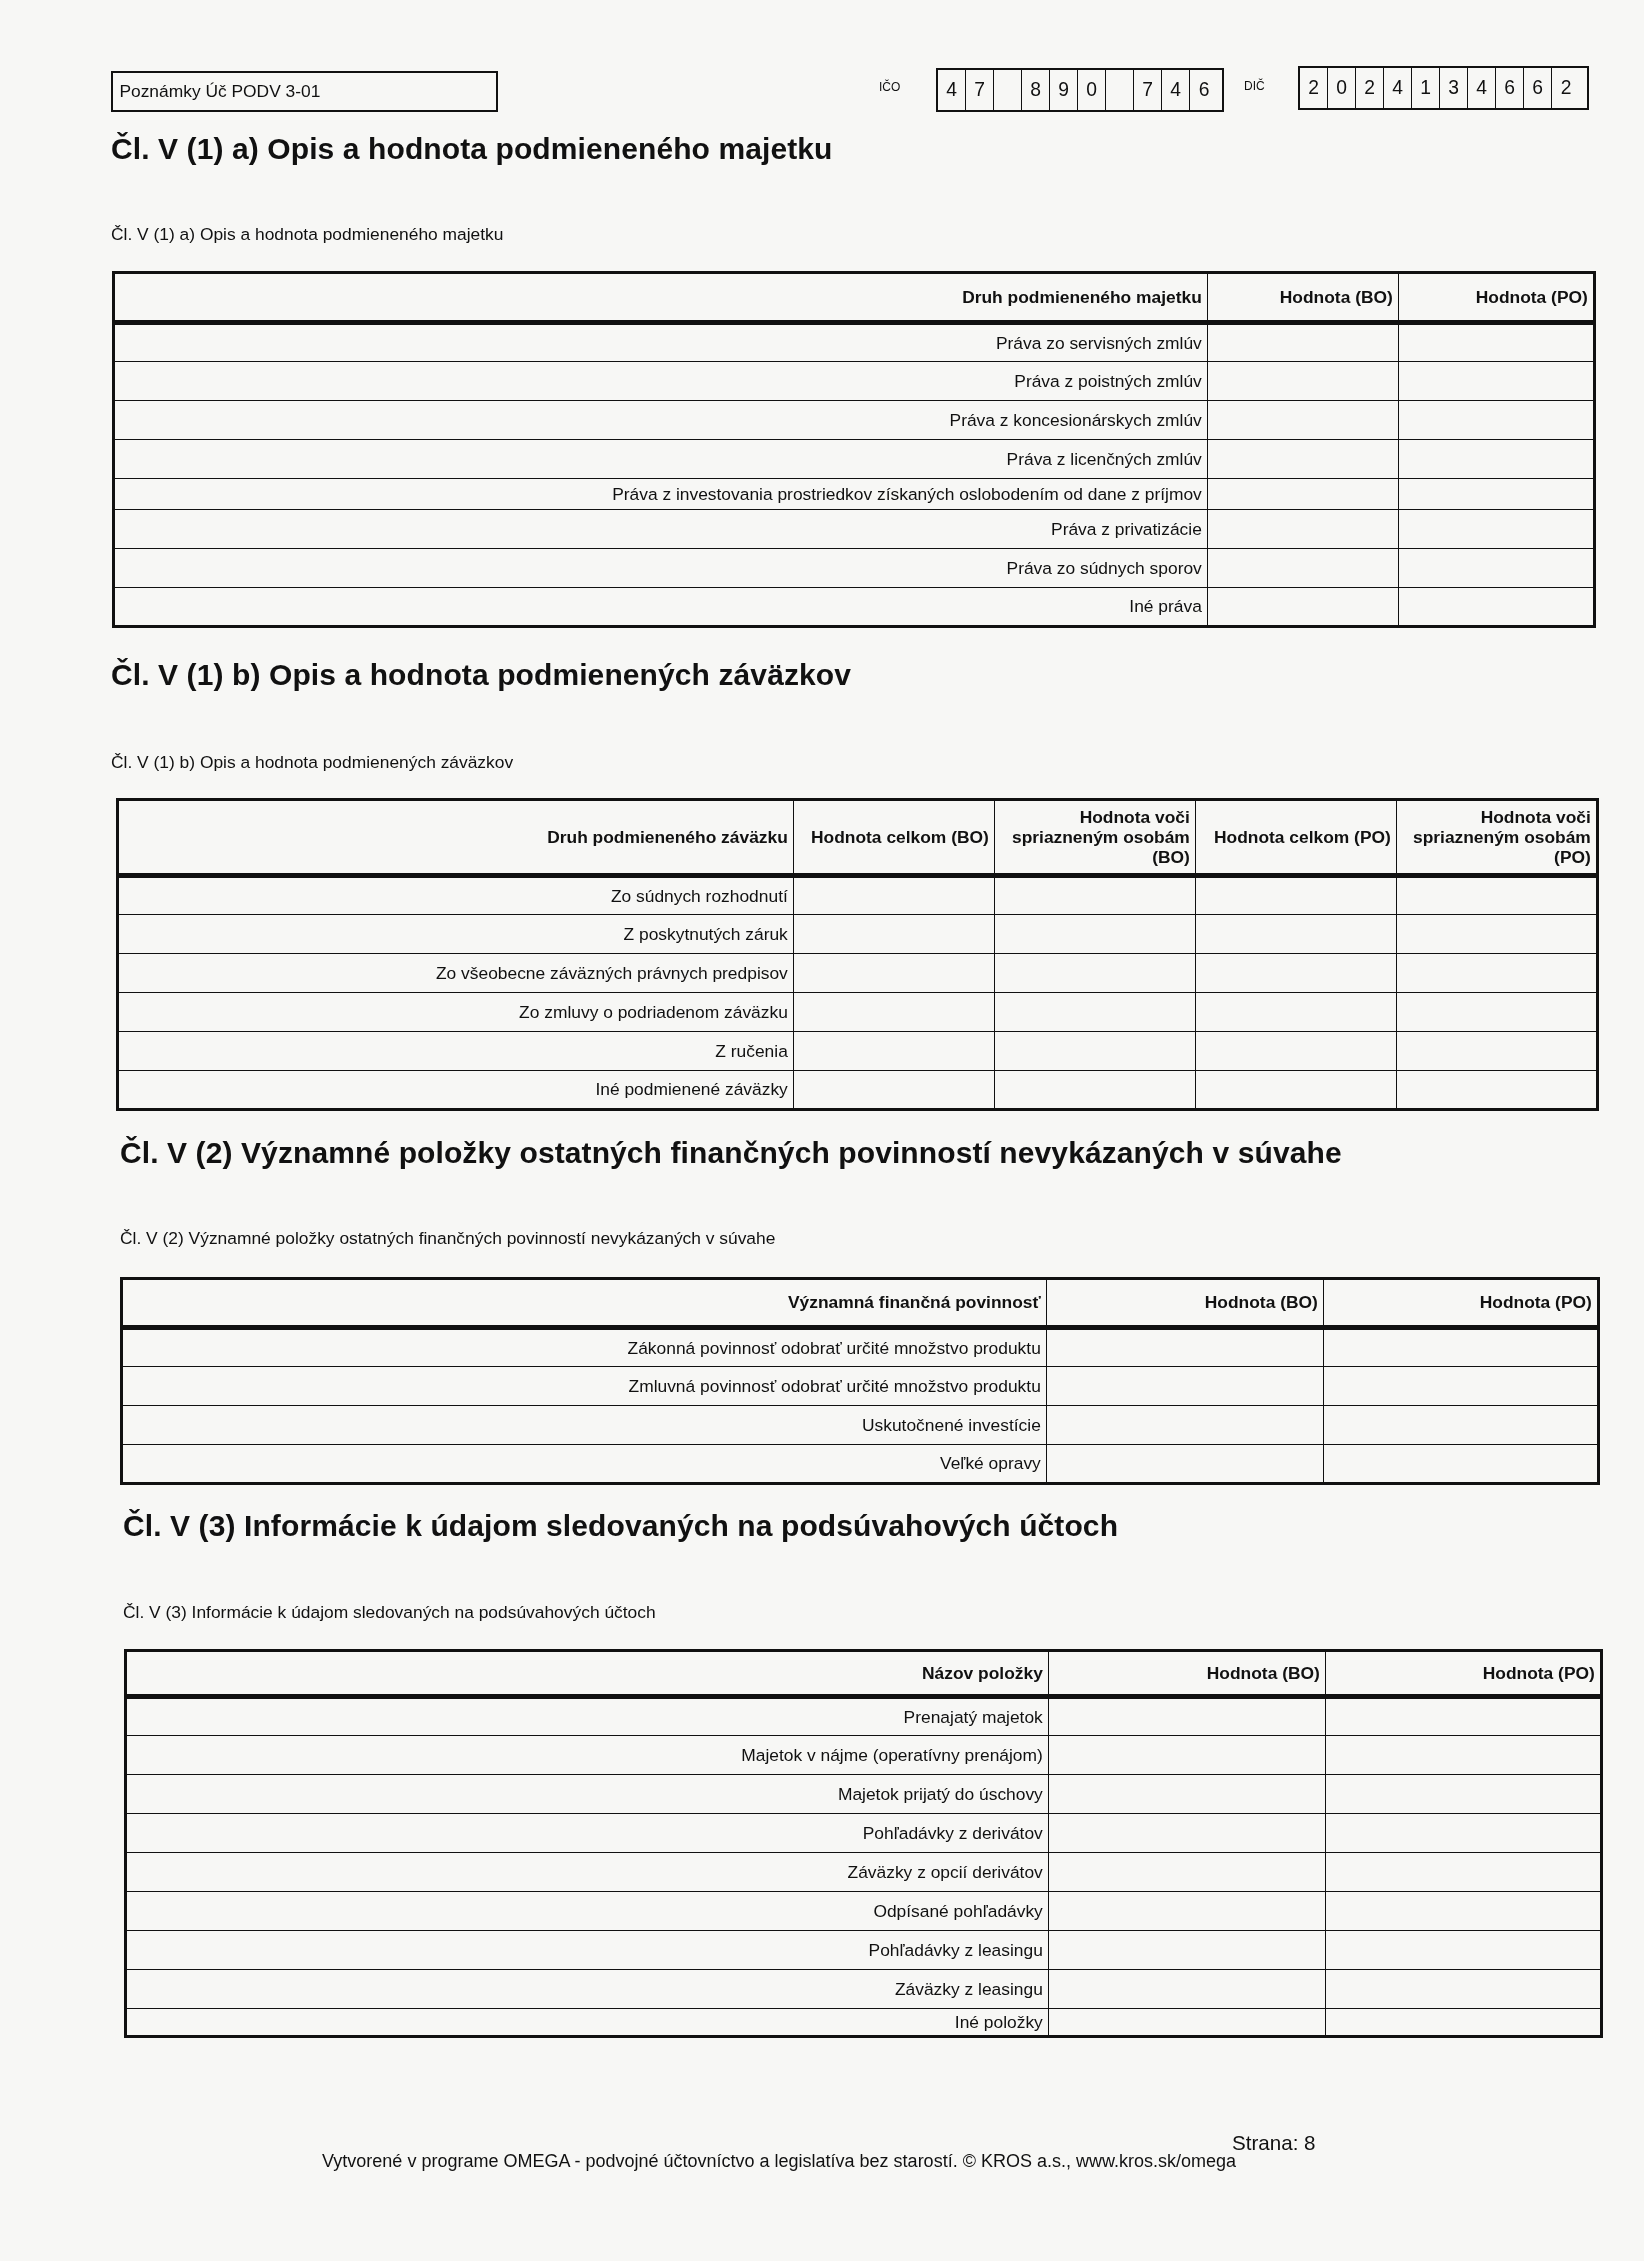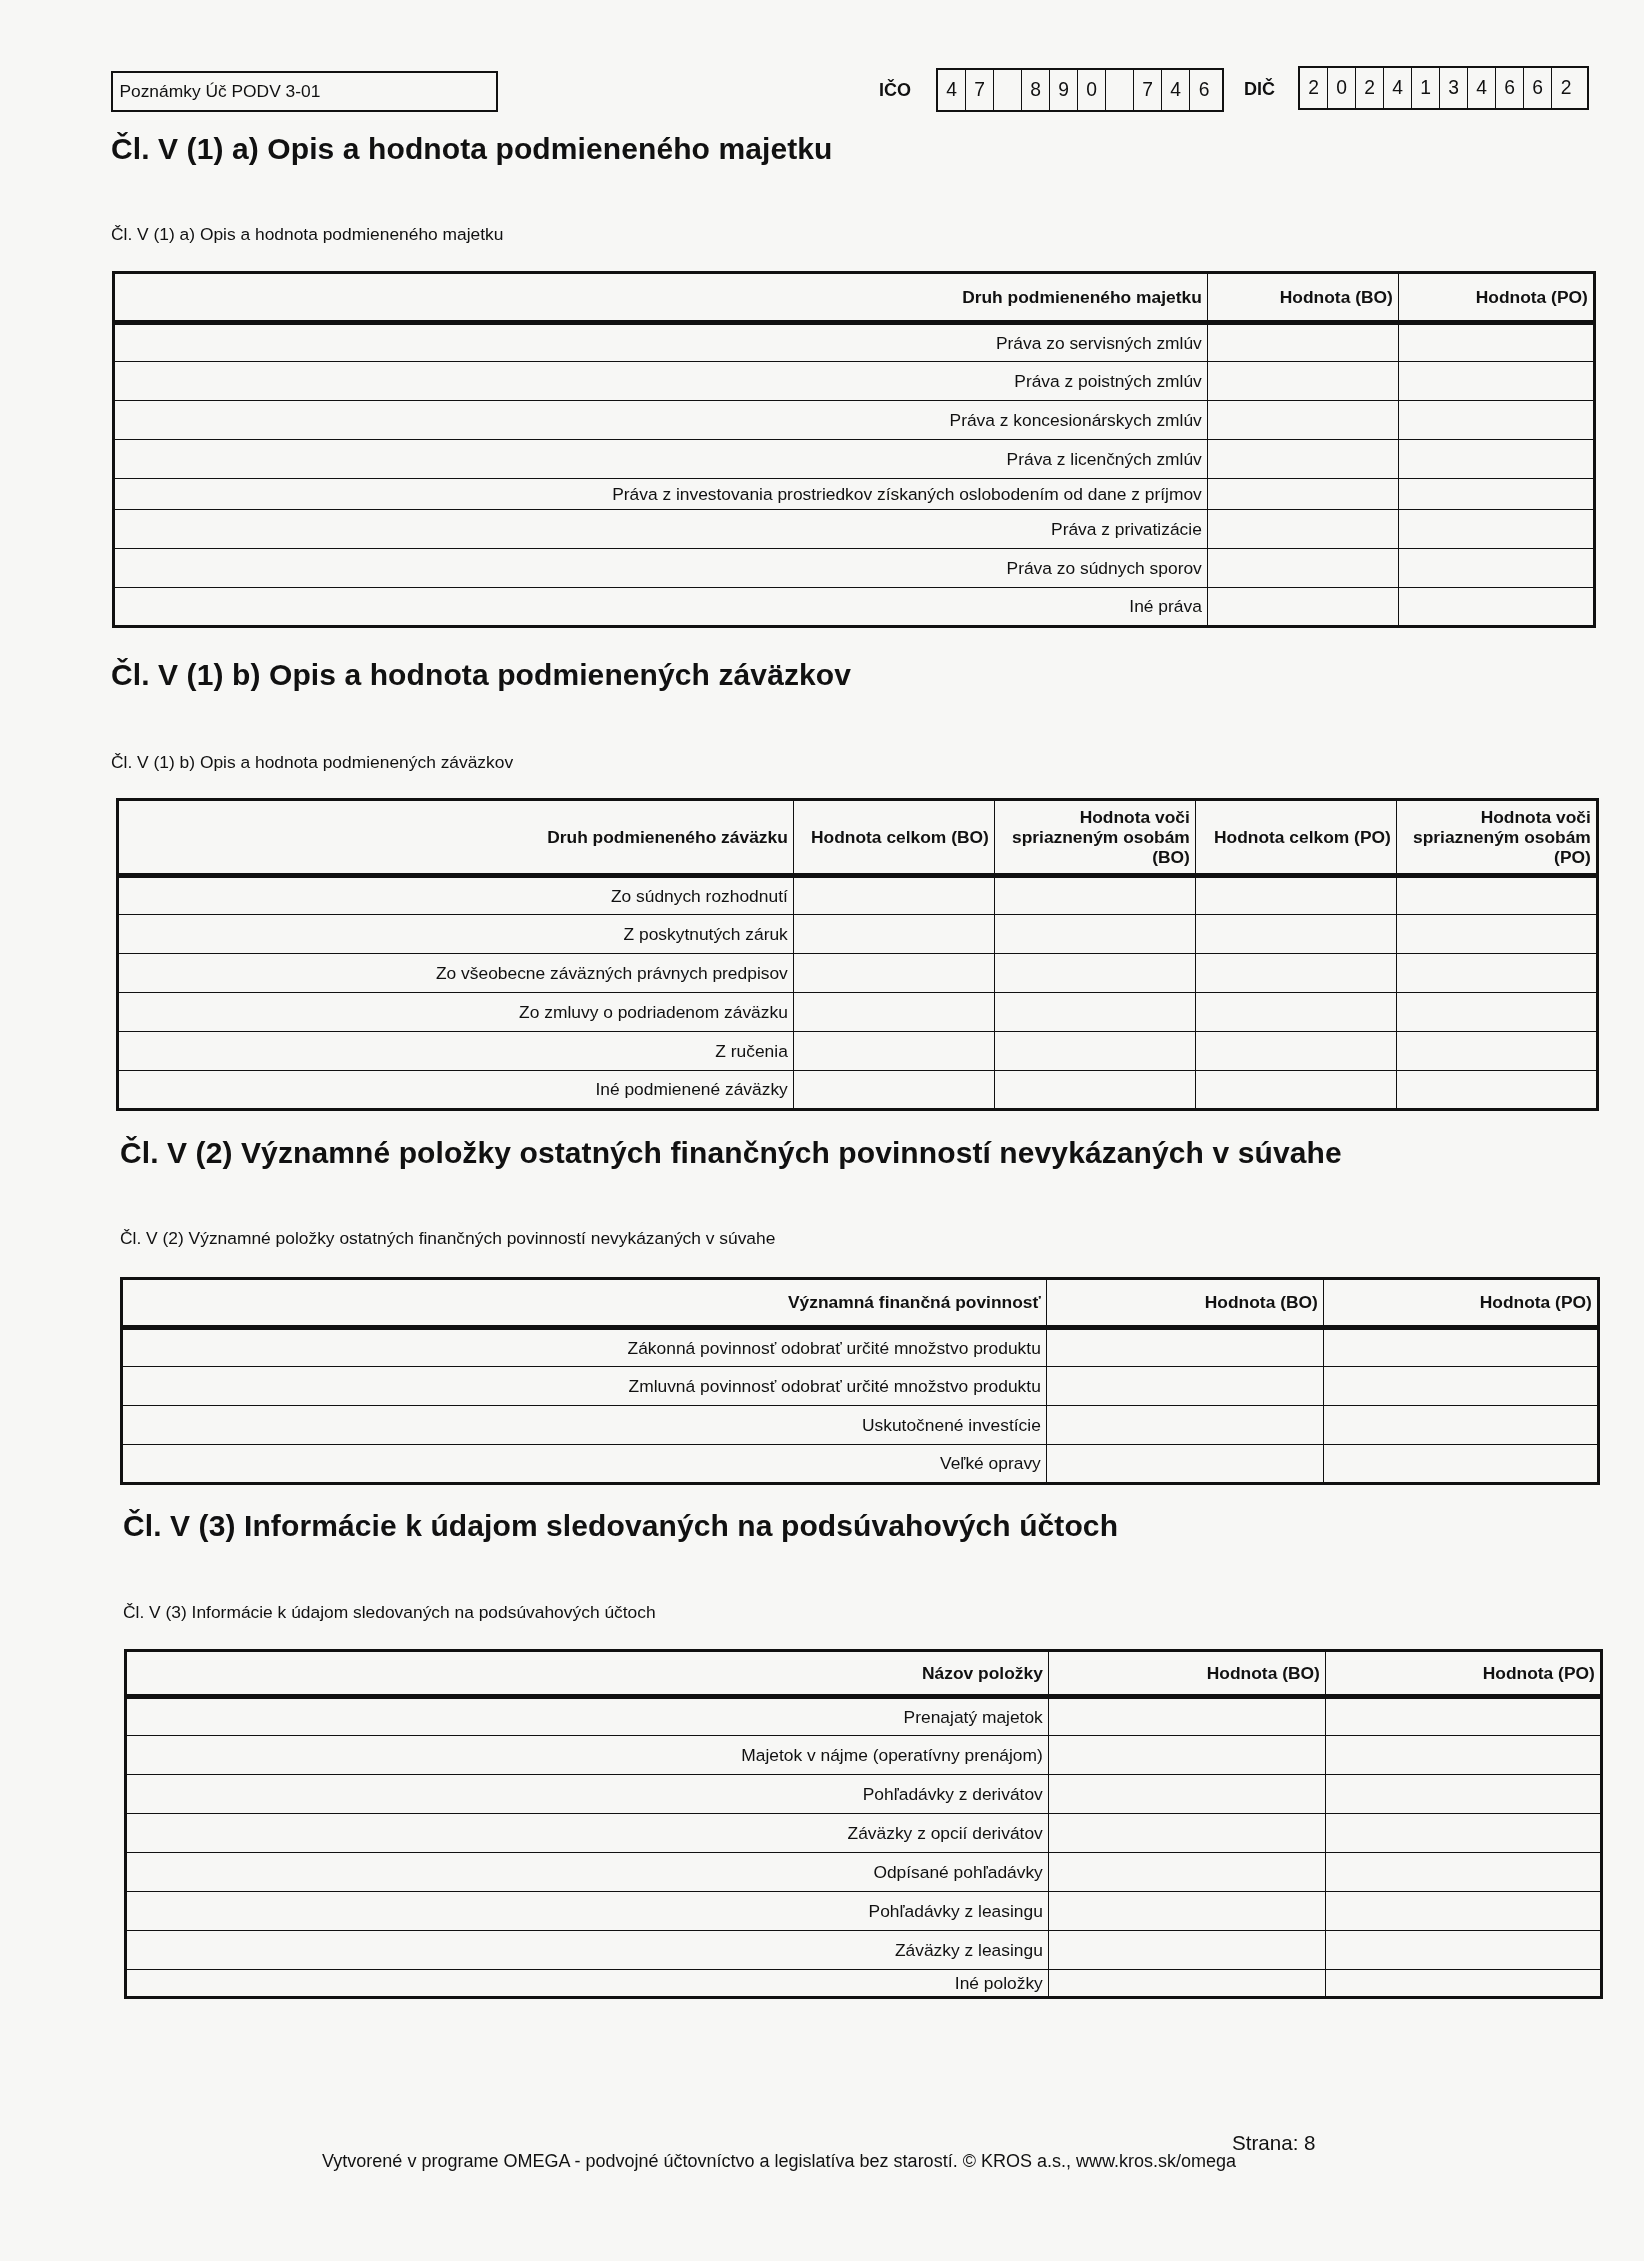--- a/index.html
+++ b/index.html
@@ -9,21 +9,21 @@
     font-family: "Liberation Sans", sans-serif;
     color: #111;
     overflow: hidden;
   }
   .abs { position: absolute; }
   .form-id-box {
     left: 111px; top: 71px; width: 387px; height: 41px;
     border: 2.6px solid #111; box-sizing: border-box;
     font-size: 17.4px; display: flex; align-items: center; padding-left: 6.4px;
   }
-  .id-label { font-size: 18px; font-weight: bold; }
+  .id-label { font-size: 12px; font-weight: normal; }
   .digit-row { display: flex; border: 2.6px solid #111; box-sizing: border-box; height: 44px; }
   .digit-cell {
     width: 28px; border-right: 1.3px solid #111; box-sizing: border-box;
     display: flex; align-items: center; justify-content: center; font-size: 19.3px;
   }
   .digit-cell:last-child { border-right: none; }
   .h1 { font-size: 30px; font-weight: bold; letter-spacing: 0.1px; }
   .h2 { font-size: 17.4px; }
   table.grid {
     position: absolute; border-collapse: collapse; table-layout: fixed;
@@ -249,20 +249,25 @@
         <td class="label">Prenajatý majetok</td>
         <td class="val"></td>
         <td class="val"></td>
       </tr>
   <tr style="height:39px">
         <td class="label">Majetok v nájme (operatívny prenájom)</td>
         <td class="val"></td>
         <td class="val"></td>
       </tr>
   <tr style="height:39px">
+        <td class="label">Majetok prijatý do úschovy</td>
+        <td class="val"></td>
+        <td class="val"></td>
+      </tr>
+  <tr style="height:39px">
         <td class="label">Pohľadávky z derivátov</td>
         <td class="val"></td>
         <td class="val"></td>
       </tr>
   <tr style="height:39px">
         <td class="label">Záväzky z opcií derivátov</td>
         <td class="val"></td>
         <td class="val"></td>
       </tr>
   <tr style="height:39px">

